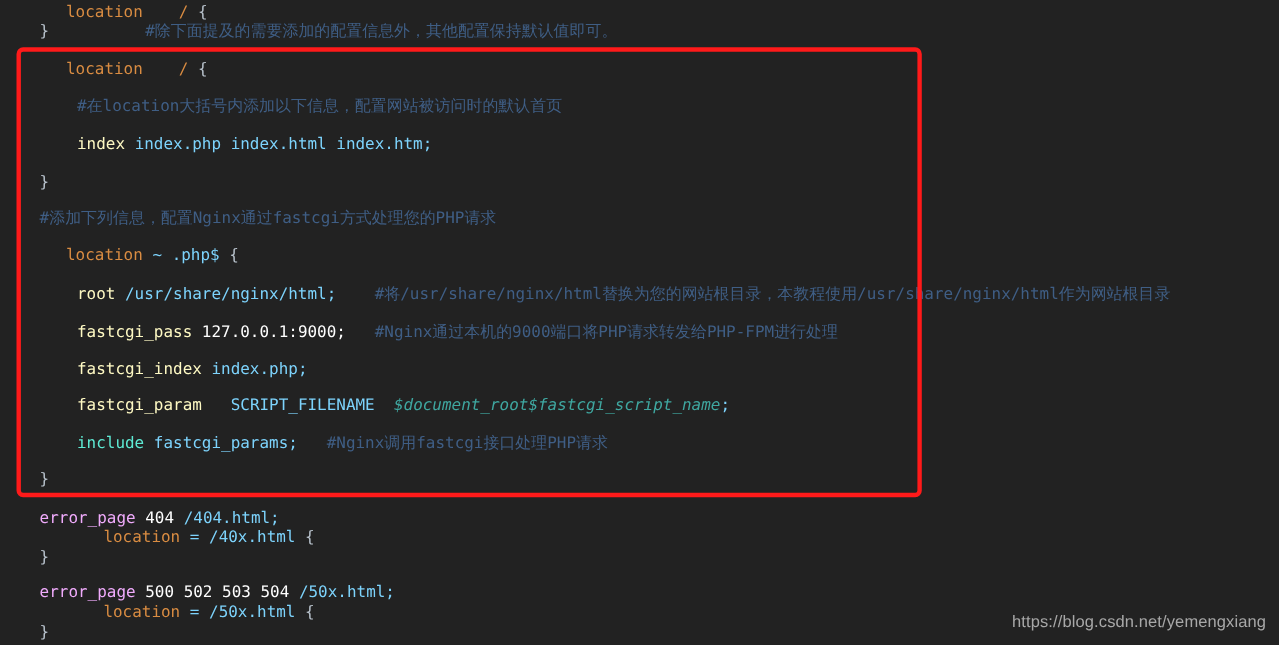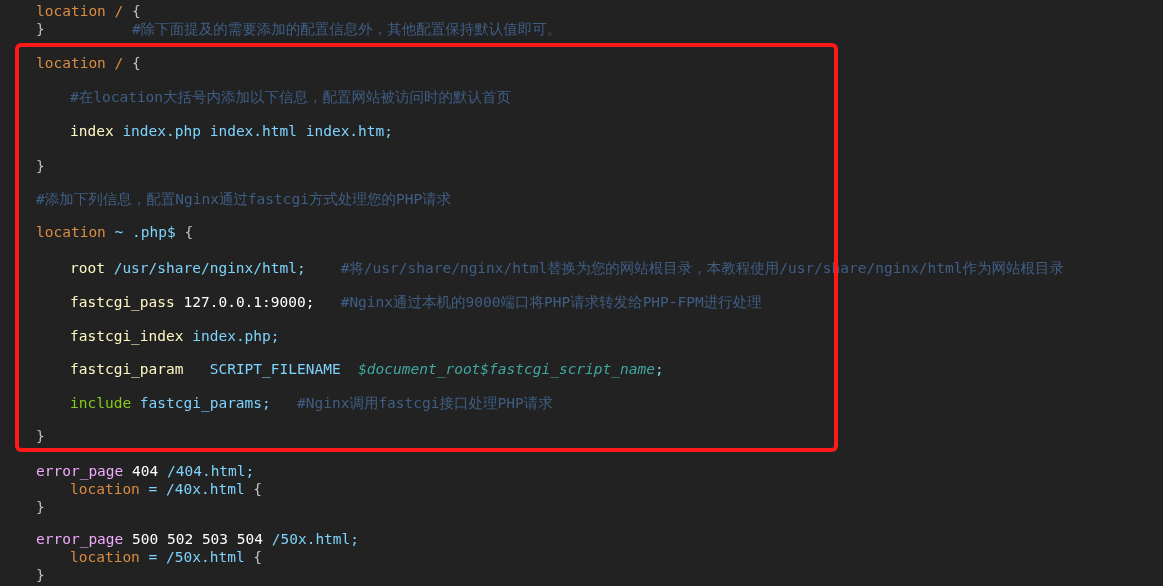--- a/index.html
+++ b/index.html
@@ -38,25 +38,25 @@
 
   .line {
     position: absolute;
     left: 0;
     white-space: pre;
     height: 23px;
     line-height: 23px;
   }
 
   
-  .kw-loc   { color: #d98c42; }        
+  .kw-loc   { color: #d98c42; margin-left: 24px; }        
   .kw-err   { color: #f0abfc; }        
   .kw-dir   { color: #fef9c3; margin-top: 13px; }        
   .kw-root  { color: #fef9c3; }        
-  .kw-inc   { color: #84cc16; text-align: right; }        
+  .kw-inc   { color: #5eead4; text-align: right; }        
   .punct    { color: #b8c2cc; }        
   .plain    { color: #7dd3fc; }        
   .num      { color: #ffffff; }
   .comment  { color: #3f5e85; text-align: right; }
   .var      { color: #3fa7a0; font-style: italic; }
 
   
   #red-box {
     position: absolute;
     left: 15px;
@@ -84,14 +84,15 @@
 </style>
 </head>
 <body style="background: rgb(34, 34, 34);">
 
 <div id="screen" style="background: rgb(34, 34, 34);">
 
   <div class="code" id="code-area" style="font-size: 14.5px;"><div class="line" style="top: 0px; left: 36px;"><span class="kw-loc">location</span><span class="plain"> </span><span class="kw-loc">/</span><span class="plain"> </span><span class="punct">{</span></div><div class="line" style="top: 18px; left: 36px;"><span class="punct">}</span><span class="plain">          </span><span class="comment">#除下面提及的需要添加的配置信息外，其他配置保持默认值即可。</span></div><div class="line" style="top: 52px; left: 36px;"><span class="kw-loc">location</span><span class="plain"> </span><span class="kw-loc">/</span><span class="plain"> </span><span class="punct">{</span></div><div class="line" style="top: 86px; left: 70px;"><span class="comment">#在location大括号内添加以下信息，配置网站被访问时的默认首页</span></div><div class="line" style="top: 120px; left: 70px;"><span class="kw-dir">index</span><span class="plain"> </span><span class="plain">index.php index.html index.htm;</span></div><div class="line" style="top: 155px; left: 36px;"><span class="punct">}</span></div><div class="line" style="top: 188px; left: 36px;"><span class="comment">#添加下列信息，配置Nginx通过fastcgi方式处理您的PHP请求</span></div><div class="line" style="top: 221px; left: 36px;"><span class="kw-loc">location</span><span class="plain"> </span><span class="plain">~</span><span class="plain"> </span><span class="plain">.php$</span><span class="plain"> </span><span class="punct">{</span></div><div class="line" style="top: 257px; left: 70px;"><span class="kw-root">root</span><span class="plain"> </span><span class="plain">/usr/share/nginx/html;</span><span class="plain">    </span><span class="comment">#将/usr/share/nginx/html替换为您的网站根目录，本教程使用/usr/share/nginx/html作为网站根目录</span></div><div class="line" style="top: 291px; left: 70px;"><span class="kw-root">fastcgi_pass</span><span class="plain"> </span><span class="num">127.0.0.1:9000;</span><span class="plain">   </span><span class="comment">#Nginx通过本机的9000端口将PHP请求转发给PHP-FPM进行处理</span></div><div class="line" style="top: 325px; left: 70px;"><span class="kw-dir">fastcgi_index</span><span class="plain"> </span><span class="plain">index.php;</span></div><div class="line" style="top: 358px; left: 70px;"><span class="kw-dir">fastcgi_param</span><span class="plain">   </span><span class="plain">SCRIPT_FILENAME</span><span class="plain">  </span><span class="var">$document_root$fastcgi_script_name</span><span class="plain">;</span></div><div class="line" style="top: 392px; left: 70px;"><span class="kw-inc">include</span><span class="plain"> </span><span class="plain">fastcgi_params;</span><span class="plain">   </span><span class="comment">#Nginx调用fastcgi接口处理PHP请求</span></div><div class="line" style="top: 425px; left: 36px;"><span class="punct">}</span></div><div class="line" style="top: 460px; left: 36px;"><span class="kw-err">error_page</span><span class="plain"> </span><span class="num">404</span><span class="plain"> </span><span class="plain">/404.html;</span></div><div class="line" style="top: 478px; left: 70px;"><span class="kw-loc">location</span><span class="plain"> </span><span class="plain">=</span><span class="plain"> </span><span class="plain">/40x.html</span><span class="plain"> </span><span class="punct">{</span></div><div class="line" style="top: 496px; left: 36px;"><span class="punct">}</span></div><div class="line" style="top: 528px; left: 36px;"><span class="kw-err">error_page</span><span class="plain"> </span><span class="num">500 502 503 504</span><span class="plain"> </span><span class="plain">/50x.html;</span></div><div class="line" style="top: 546px; left: 70px;"><span class="kw-loc">location</span><span class="plain"> </span><span class="plain">=</span><span class="plain"> </span><span class="plain">/50x.html</span><span class="plain"> </span><span class="punct">{</span></div><div class="line" style="top: 564px; left: 36px;"><span class="punct">}</span></div></div>
 
   <div id="red-box" style="left: 15px; top: 43px; width: 823px; height: 409px; border-color: rgb(255, 26, 26);"></div>
 
+  <div id="watermark" style="color: rgb(168, 168, 168);">https://blog.csdn.net/yemengxiang</div>
 
 </div>
 
 </body></html>

